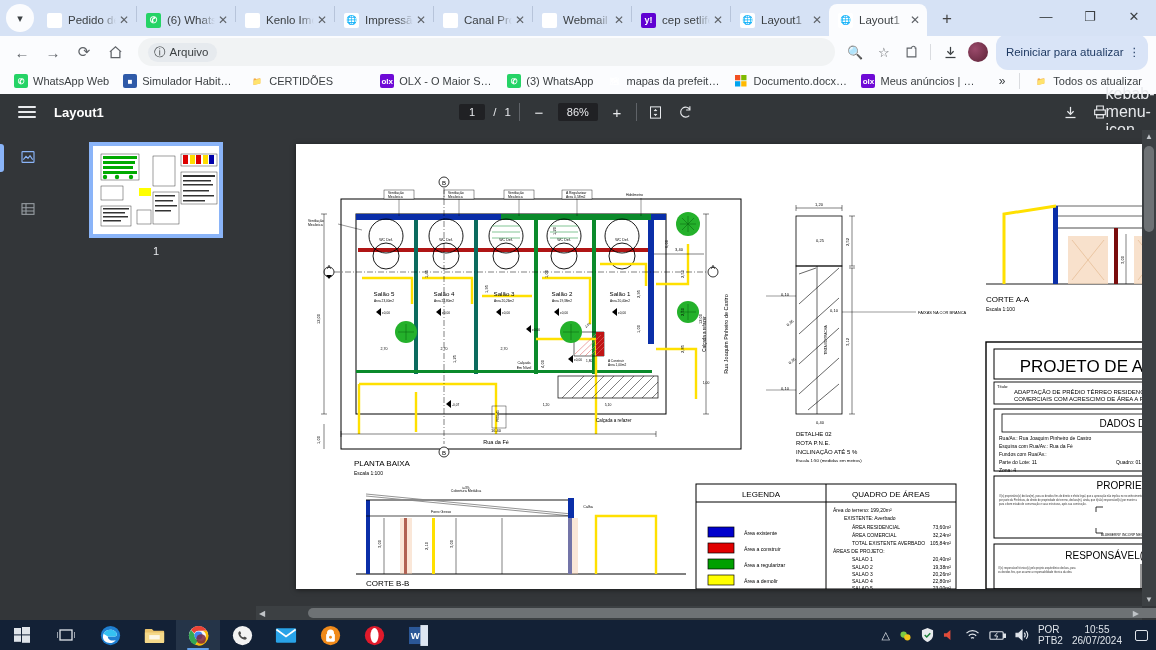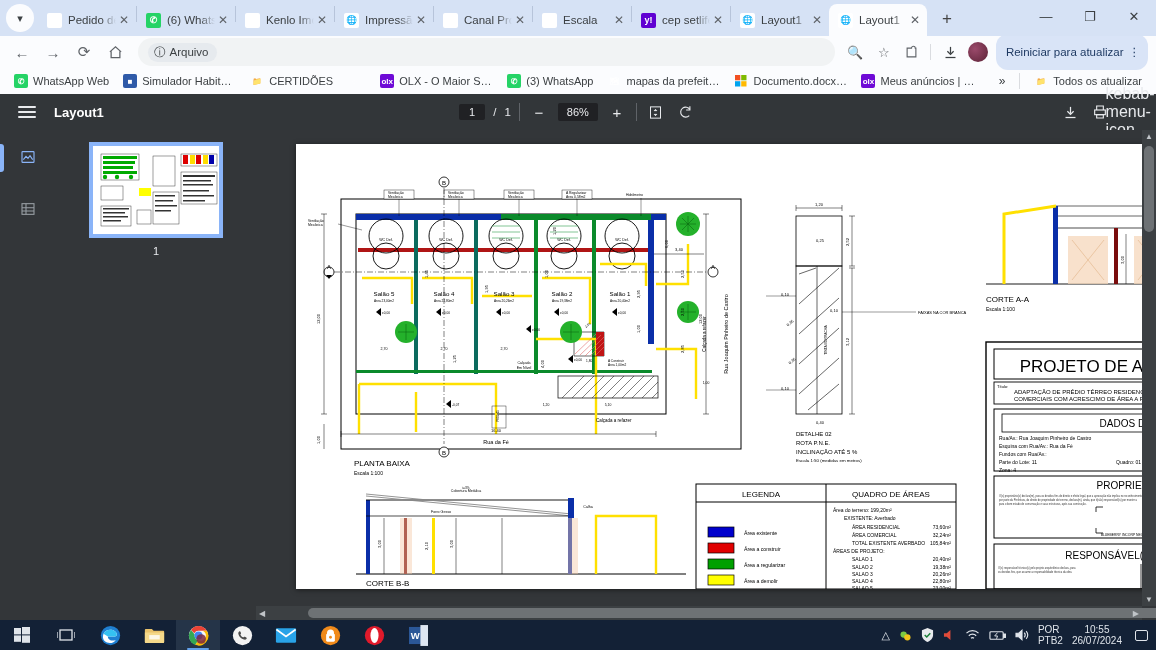--- a/index.html
+++ b/index.html
@@ -181,21 +181,21 @@
 
       <div class="tab">
         <span class="favicon fi-canal">▲</span>
         <span class="tabtitle">Canal Pro</span>
         <span class="tabclose">✕</span>
       </div>
       <div class="tabsep"></div>
 
       <div class="tab">
         <span class="favicon fi-webmail">▌</span>
-        <span class="tabtitle">Escala</span>
+        <span class="tabtitle">Webmail</span>
         <span class="tabclose">✕</span>
       </div>
       <div class="tabsep"></div>
 
       <div class="tab">
         <span class="favicon fi-yahoo">y!</span>
         <span class="tabtitle">cep setlife</span>
         <span class="tabclose">✕</span>
       </div>
       <div class="tabsep"></div>

